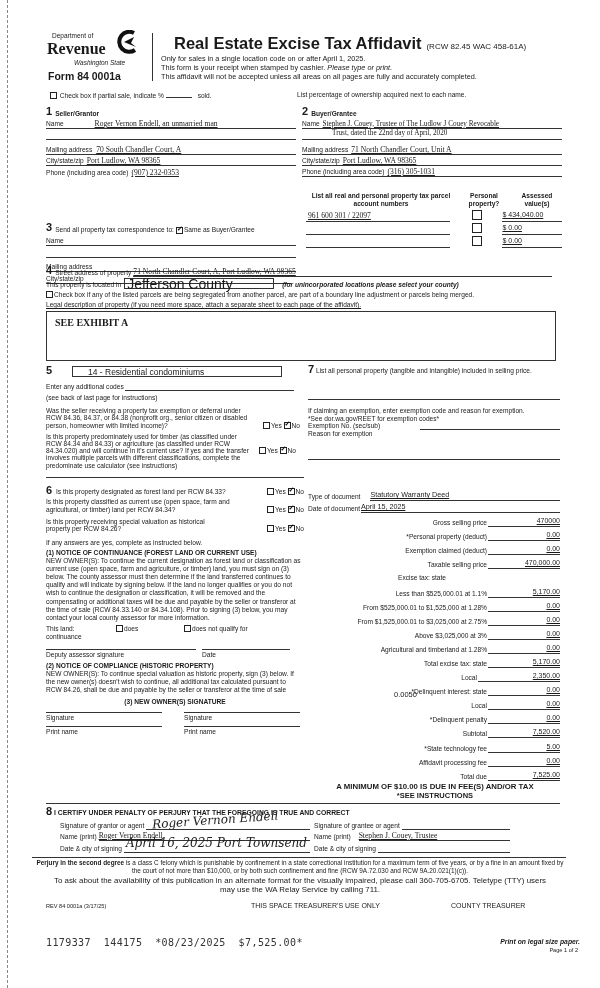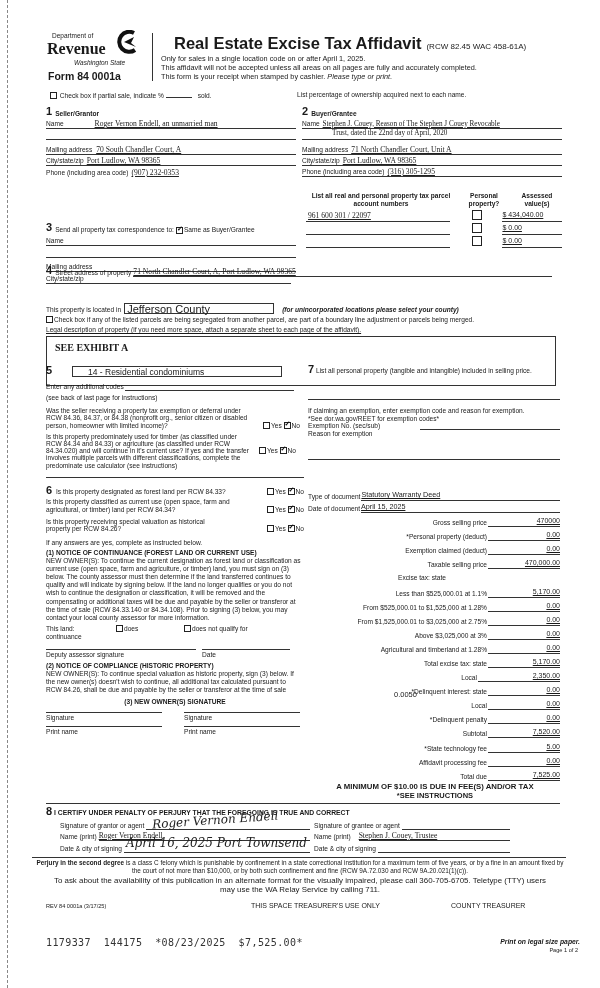--- a/index.html
+++ b/index.html
@@ -40,22 +40,22 @@
   <div style="position:absolute;left:16px;top:38px;font-weight:bold;font-size:10.5px;">Form 84 0001a</div>
 </div>
 <div class="abs" style="left:152px;top:33px;height:48px;border-left:1px solid #333;"></div>
 
 <div class="abs" style="left:166px;top:34px;white-space:nowrap;margin-left:8px;">
   <span style="font-weight:bold;font-size:16.5px;">Real Estate Excise Tax Affidavit</span>
   <span style="font-size:8px;margin-left:3px;">(RCW 82.45 WAC 458-61A)</span>
 </div>
 <div class="abs" style="left:161px;top:54px;font-size:7.3px;line-height:9px;white-space:nowrap;">
   <div>Only for sales in a single location code on or after April 1, 2025.</div>
+  <div><span>This form is your receipt when stamped by cashier.</span> <span class="ital">Please type or print.</span></div>
   <div>This affidavit will not be accepted unless all areas on all pages are fully and accurately completed.</div>
-  <div><span>This form is your receipt when stamped by cashier.</span> <span class="ital">Please type or print.</span></div>
 </div>
 
 <div class="abs" style="left:50px;top:92px;white-space:nowrap;">
   <span class="cb"></span>
   <span>Check box if partial sale, indicate %</span>
   <span class="line" style="display:inline-block;width:26px;"></span>
   <span style="margin-left:4px;">sold.</span>
 </div>
 <div class="abs" style="left:297px;top:91px;white-space:nowrap;">List percentage of ownership acquired next to each name.</div>
 
@@ -102,34 +102,34 @@
     </div>
 </div>
 
 <div class="abs" style="left:302px;top:105px;width:260px;">
   <div class="row">
       <span class="secnum">2</span>
       <span class="bold" style="margin-left:3px;">Buyer/Grantee</span>
     </div>
   <div class="row line" style="height:11px;">
       <span>Name</span>
-      <span class="fill" style="margin-left:3px;font-size:7.2px;">Stephen J. Couey, Reason of The Stephen J Couey Revocable</span>
+      <span class="fill" style="margin-left:3px;font-size:7.2px;">Stephen J. Couey, Trustee of The Ludlow J Couey Revocable</span>
     </div>
   <div class="line" style="height:11px;padding-left:30px;"><span class="serif" style="font-size:7.2px;">Trust, dated the 22nd day of April, 2020</span></div>
   <div class="row line" style="height:15px;">
       <span>Mailing address</span>
       <span class="fill" style="margin-left:3px;">71 North Chandler Court, Unit A</span>
     </div>
   <div class="row line" style="height:11px;">
       <span>City/state/zip</span>
       <span class="fill" style="margin-left:3px;">Port Ludlow, WA 98365</span>
     </div>
   <div class="row line" style="height:11px;">
       <span>Phone (including area code)</span>
-      <span class="fill" style="margin-left:3px;">(316) 305-1295</span>
+      <span class="fill" style="margin-left:3px;">(316) 305-1031</span>
     </div>
 </div>
 
 <div class="abs" style="left:306px;top:192px;width:256px;">
   <div style="display:flex;font-weight:bold;text-align:center;line-height:8px;">
     <div style="width:150px;">List all real and personal property tax parcel account numbers</div>
     <div style="width:40px;margin-left:8px;">Personal property?</div>
     <div style="width:50px;margin-left:8px;">Assessed value(s)</div>
   </div>
   <div style="display:flex;align-items:flex-end;height:13px;margin-top:1px;">
@@ -150,21 +150,21 @@
 </div>
 
 <div class="abs" style="left:46px;top:264px;width:510px;">
   <div class="row" style="white-space:nowrap;">
     <span class="secnum">4</span>
     <span style="margin-left:3px;">Street address of property</span>
     <span class="line" style="flex:1;margin-left:2px;margin-right:4px;"><span class="fill">71 North Chandler Court, A, Port Ludlow, WA 98365</span></span>
   </div>
   <div class="row" style="white-space:nowrap;margin-top:1px;">
     <span>This property is located in</span>
-    <span class="box" style="display:inline-block;width:150px;height:11px;margin-left:3px;padding-left:2px;font-size:11px;line-height:10px;margin-top:25px;"><span>Jefferson County</span></span>
+    <span class="box" style="display:inline-block;width:150px;height:11px;margin-left:3px;padding-left:2px;font-size:14px;line-height:10px;"><span>Jefferson County</span></span>
     <span class="bold ital" style="margin-left:8px;">(for unincorporated locations please select your county)</span>
   </div>
   <div style="white-space:nowrap;margin-top:2px;">
     <span class="cb"></span><span>Check box if any of the listed parcels are being segregated from another parcel, are part of a boundary line adjustment or parcels being merged.</span>
   </div>
   <div style="white-space:nowrap;margin-top:2px;text-decoration:underline;">Legal description of property (if you need more space, attach a separate sheet to each page of the affidavit).</div>
   <div class="box" style="height:50px;width:510px;margin-top:2px;padding:5px 8px;">
     <span class="serif bold" style="font-size:10px;">SEE EXHIBIT A</span>
   </div>
 </div>
@@ -239,21 +239,21 @@
   <div style="margin-top:7px;line-height:7.6px;width:232px;">If claiming an exemption, enter exemption code and reason for exemption. *See dor.wa.gov/REET for exemption codes*</div>
   <div class="row">
     <span>Exemption No. (sec/sub)</span>
     <span class="line" style="margin-left:40px;flex:1;height:6px;"></span>
   </div>
   <div>Reason for exemption</div>
   <div class="line" style="height:22px;width:252px;"></div>
 </div>
 <div class="abs" style="left:308px;top:491px;width:252px;display:flex;align-items:flex-end;">
   <span>Type of document</span>
-  <span class="line" style="flex:1;margin-left:1px;"><span style="font-size:7.2px;text-decoration:underline;">Statutory Warranty Deed</span></span>
+  <span class="line" style="flex:1;margin-left:10px;"><span style="font-size:7.2px;text-decoration:underline;">Statutory Warranty Deed</span></span>
 </div>
 <div class="abs" style="left:308px;top:503px;width:252px;display:flex;align-items:flex-end;">
   <span>Date of document</span>
   <span class="line" style="flex:1;margin-left:1px;"><span style="font-size:7.2px;text-decoration:underline;">April 15, 2025</span></span>
 </div>
 
 <div class="amt-row" style="top:516px;">
     <span class="amt-label">Gross selling price</span>
     <span class="amt-line" style="width:20px;"></span>
     <span class="amt-val line">470000</span>

